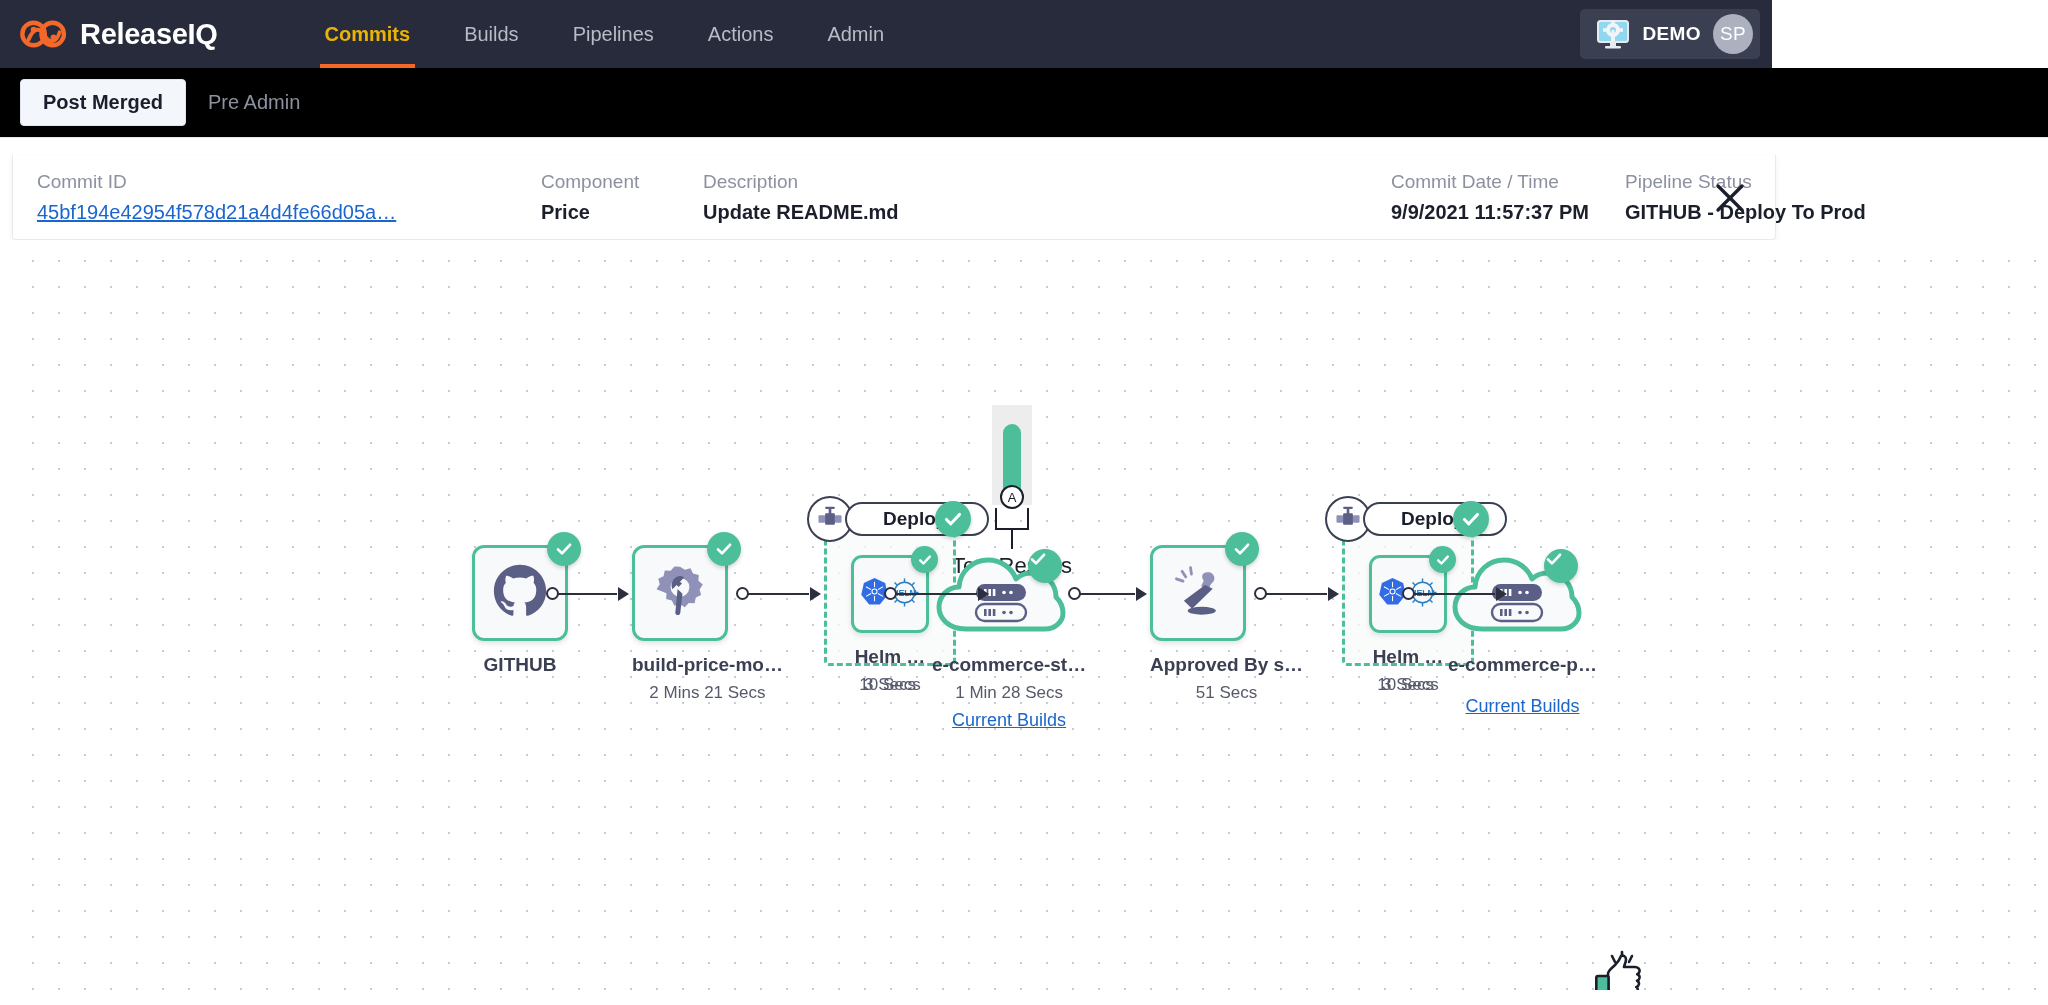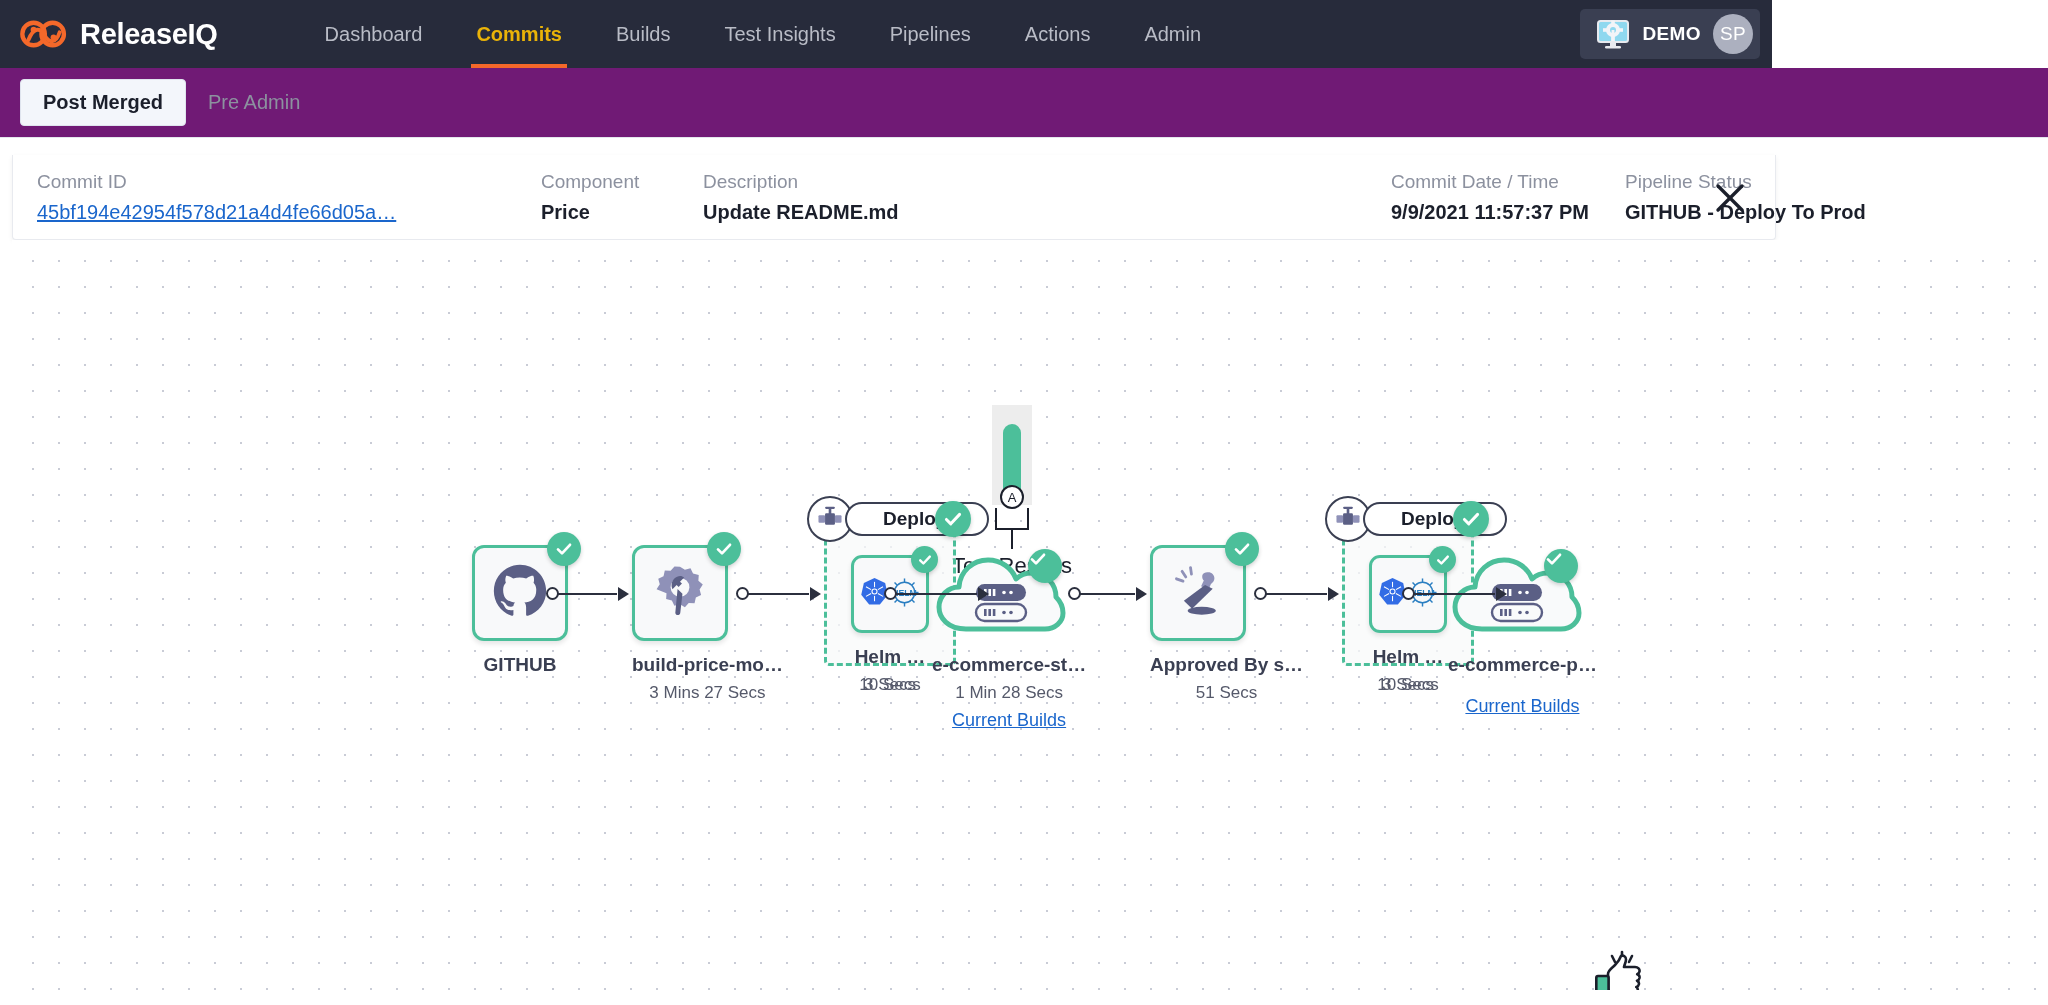--- a/index.html
+++ b/index.html
@@ -62,21 +62,21 @@
     width: 40px; height: 40px; border-radius: 50%;
     background: #acb0bf; color: #ffffff;
     display: flex; align-items: center; justify-content: center;
     font-size: 19px; letter-spacing: 0.3px;
   }
 
   
   .subtabs {
     position: absolute; left: 0; top: 68px;
     width: 2048px; height: 70px;
-    background: #701a75;
+    background: #000000;
     border-bottom: 1px solid #e3e6ec;
     display: flex; align-items: center; padding-left: 20px;
   }
   .subtab {
     font-size: 20px; color: #8c919f;
     padding: 11px 22px; cursor: pointer;
     border-radius: 4px;
   }
   .subtab.active {
     color: #1b1f2b; font-weight: bold;
@@ -283,24 +283,22 @@
         </g>
         <path d="M12 29 C18 14, 26 14, 31 24 C36 33, 44 33, 48 20" fill="none" stroke="#f4682a" stroke-width="4.5" stroke-linecap="round"></path>
         <circle cx="18" cy="17" r="3.4" fill="#f4682a"></circle>
         <circle cx="41" cy="26" r="3.4" fill="#f4682a"></circle>
       </svg>
     </span>
     <span class="brand-name">ReleaseIQ</span>
   </div>
 
   <div class="nav-items">
-    <div class="nav-item">Dashboard</div>
     <div class="nav-item active">Commits</div>
     <div class="nav-item">Builds</div>
-    <div class="nav-item">Test Insights</div>
     <div class="nav-item">Pipelines</div>
     <div class="nav-item">Actions</div>
     <div class="nav-item">Admin</div>
   </div>
 
   <div class="demo-chip">
     <span class="demo-icon">
       <svg viewBox="0 0 34 32" width="34" height="32">
         <rect x="2" y="3" width="30" height="21" rx="2.5" fill="#8fd8ef" stroke="#e8eaef" stroke-width="2"></rect>
         <rect x="14" y="24" width="6" height="4" fill="#e8eaef"></rect>
@@ -400,21 +398,21 @@
           <path fill="#5b5f85" d="M29.4 29.8l5.2 5.2-2.3 20.2c-.1 1.4-1.3 2.5-2.7 2.5s-2.5-1.1-2.6-2.5L29.4 29.8z"></path>
         </svg>
       </span>
       <div class="check">
         <svg viewBox="0 0 20 20">
             <path d="M4 10.4l4 4 8-8.6" fill="none" stroke="#ffffff" stroke-width="2.7" stroke-linecap="round" stroke-linejoin="round"></path>
           </svg>
       </div>
     </div>
     <div class="node-title">build-price-mo…</div>
-    <div class="node-sub">3 Mins 27 Secs</div>
+    <div class="node-sub">2 Mins 21 Secs</div>
   </div>
 
   <div class="conn" style="left:724px; top:347px; width:86px;">
     <div class="line" style="width:66px;"></div>
     <div class="dot"></div>
     <div class="arrow" style="left:74px;"></div>
   </div>
 
   <div class="group" style="left:812px; top:288px; width:132px; height:138px;">
     <div class="group-badge">

